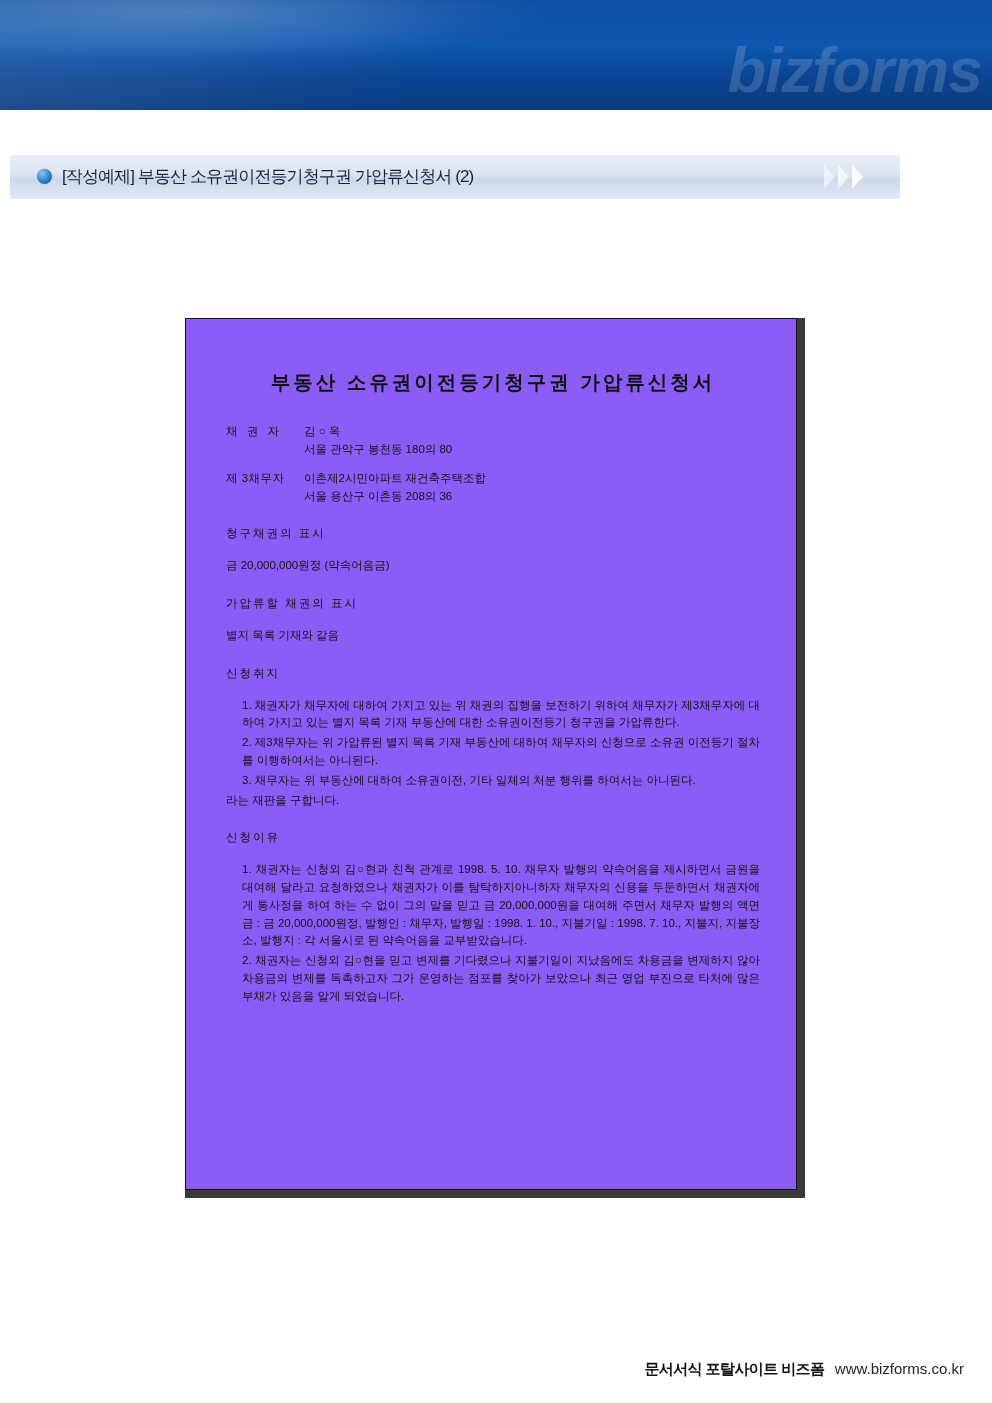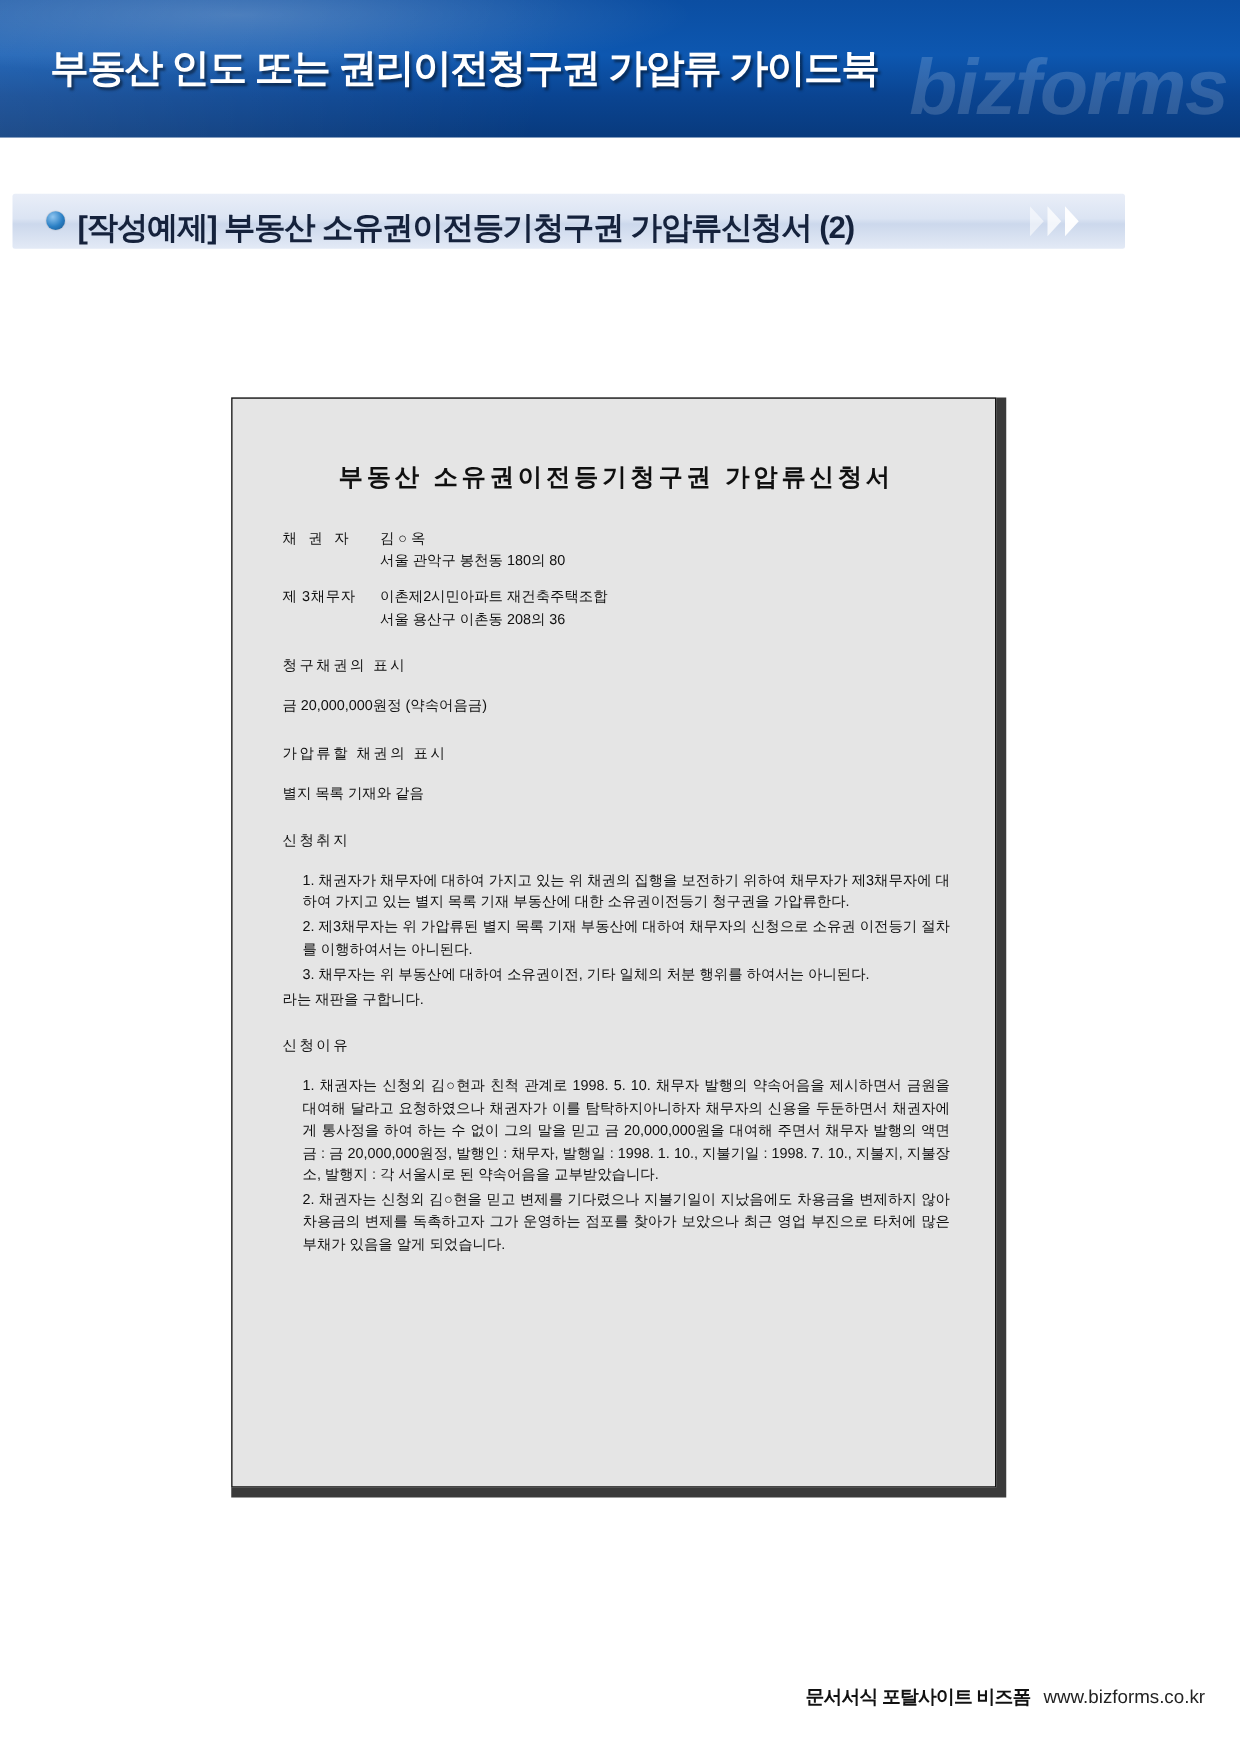--- a/index.html
+++ b/index.html
@@ -76,22 +76,22 @@
     width: 15px;
     height: 15px;
     border-radius: 50%;
     background: radial-gradient(circle at 35% 30%, #8fc5f0 0%, #2a7fc4 55%, #16548b 100%);
     box-shadow: 0 0 1px rgba(0,0,0,0.4);
   }
   .section-title {
     position: absolute;
     left: 52px;
     top: 10px;
-    font-size: 25px;
-    font-weight: bold;
+    font-size: 17px;
+    font-weight: normal;
     color: #15223c;
     letter-spacing: -0.9px;
     white-space: nowrap;
   }
   .section-arrows {
     position: absolute;
     right: 18px;
     top: 6px;
     width: 64px;
     height: 32px;
@@ -117,21 +117,21 @@
     width: 620px;
     height: 880px;
     background: #3a3a3a;
   }
   .doc-page {
     position: absolute;
     left: 185px;
     top: 318px;
     width: 612px;
     height: 872px;
-    background: #e5e5e5;
+    background: #8b5cf6;
     border: 1px solid #111111;
     box-sizing: border-box;
     color: #101010;
     font-size: 11.5px;
     line-height: 1.55;
     padding-left: 40px;
   }
   .doc-inner {
     position: absolute;
     left: 40px;
@@ -193,42 +193,41 @@
     text-align: justify;
   }
   .tail-line {
     margin-top: 1px;
   }
 
   
   .footer {
     position: absolute;
     right: 28px;
-    bottom: 36px;
+    bottom: 24px;
     white-space: nowrap;
   }
   .footer-strong {
     font-size: 15px;
     font-weight: bold;
     color: #111111;
     letter-spacing: -0.6px;
   }
   .footer-url {
     font-size: 15px;
     color: #222222;
     margin-left: 6px;
   }
 </style>
 </head>
 <body>
 
 <div class="banner">
   <div class="banner-sheen"></div>
   <div class="banner-ghost">bizforms</div>
-  <div class="banner-title">부동산 인도 또는 권리이전청구권 가압류 가이드북</div>
 </div>
 
 <div class="section-bar">
   <div class="section-bullet"></div>
   <div class="section-title">[작성예제] 부동산 소유권이전등기청구권 가압류신청서 (2)</div>
   <div class="section-arrows">
     <span></span>
       <span></span>
       <span></span>
   </div>

